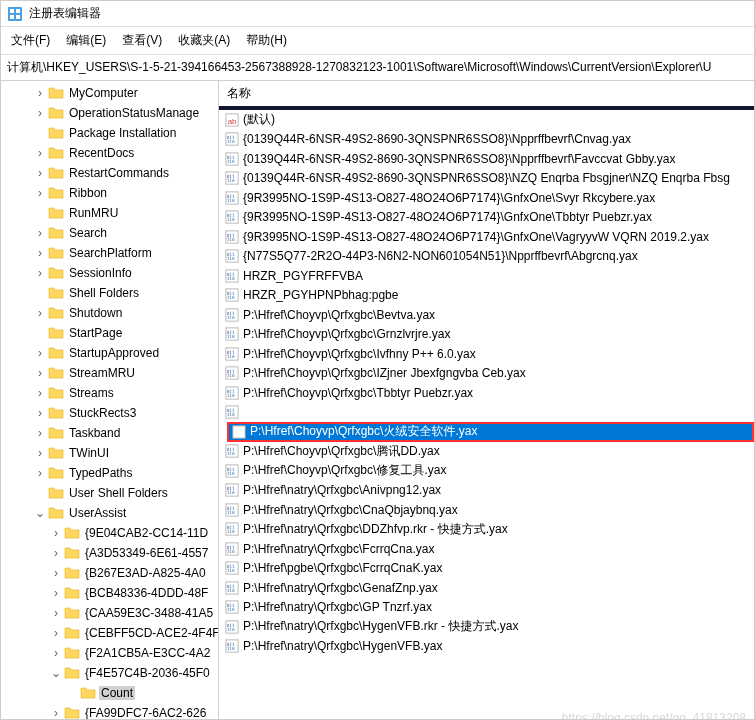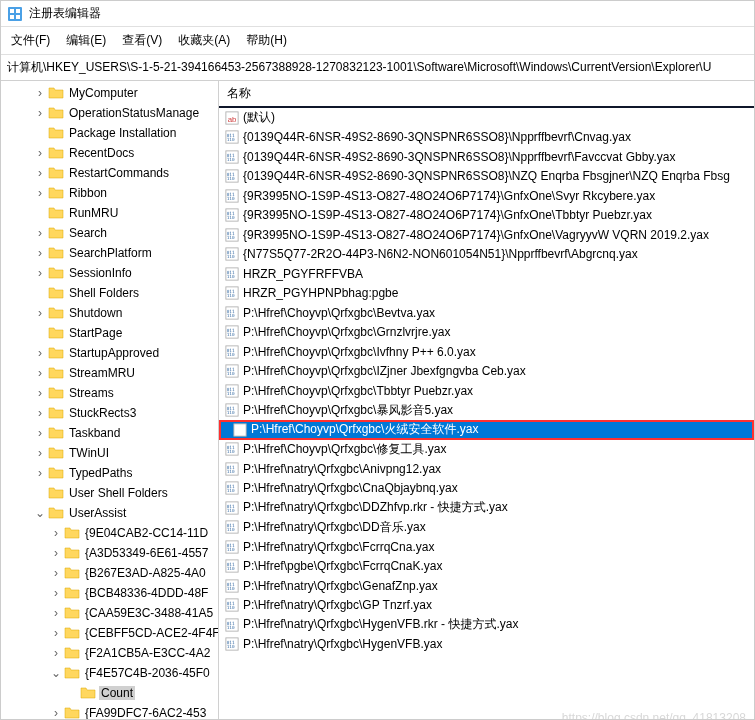--- a/index.html
+++ b/index.html
@@ -49,41 +49,42 @@
     width: 218px;
     overflow: hidden;
     border-right: 1px solid #d0d0d0;
   }
   .list-pane {
     flex: 1;
     overflow: hidden;
     position: relative;
   }
   .list-header {
-    border-bottom: 2px solid #0f172a;
+    border-bottom: 4px solid #0f172a;
     padding: 4px 8px;
     font-weight: normal;
   }
   .list-body {
     overflow: hidden;
   }
   .list-row {
     display: flex;
     align-items: center;
     padding: 1px 4px;
     white-space: nowrap;
     height: 19.5px;
   }
   .list-row.selected {
     background: #0078d7;
     color: #fff;
   }
   .list-row.highlighted {
     border: 2px solid #ff3030;
-    padding: 0 10px;
+    padding: 0 1px;
+    margin-left: 8px;
   }
   .val-icon {
     width: 16px; height: 16px;
     margin-right: 4px;
     display: inline-flex;
     align-items: center; justify-content: flex-end;
     flex-shrink: 0;
   }
   .tree-body { padding-top: 2px; }
   .tree-row {
@@ -388,21 +389,21 @@
               <path d="M1 3h5l1 2h8v8H1z" fill="#ffd75e" stroke="#d9a400" stroke-width="0.5"></path>
             </svg></span>
           <span class="lbl">Count</span>
         </div>
         <div class="tree-row">
           <span class="indent" style="width: 48px;"></span>
           <span class="tw">›</span>
           <span class="folder-icon"><svg viewBox="0 0 16 16" width="16" height="16">
               <path d="M1 3h5l1 2h8v8H1z" fill="#ffd75e" stroke="#d9a400" stroke-width="0.5"></path>
             </svg></span>
-          <span class="lbl">{FA99DFC7-6AC2-453</span>
+          <span class="lbl">{FA99DFC7-6AC2-626</span>
         </div>
       </div>
   </div>
   <div class="list-pane">
     <div class="list-header">名称</div>
     <div class="list-body" id="list-body">
         <div class="list-row">
           <span class="val-icon">
             <svg viewBox="0 0 16 16" width="14" height="14">
               <rect x="1" y="1" width="14" height="14" fill="#fff" stroke="#b0b0b0"></rect>
@@ -552,40 +553,49 @@
           <span>P:\Hfref\Choyvp\Qrfxgbc\Tbbtyr Puebzr.yax</span>
         </div>
         <div class="list-row">
           <span class="val-icon">
             <svg viewBox="0 0 16 16" width="14" height="14">
               <rect x="1" y="1" width="14" height="14" fill="#fff" stroke="#b0b0b0"></rect>
               <text x="2" y="8" font-size="5" fill="#3a6ea5" font-family="monospace">011</text>
               <text x="2" y="13" font-size="5" fill="#3a6ea5" font-family="monospace">110</text>
             </svg>
           </span>
-          <span>P:\Hfref\Choyvp\Qrfxgbc\暴风影音5.yax</span>
         </div>
         <div class="list-row selected highlighted">
           <span class="val-icon">
             <svg viewBox="0 0 16 16" width="14" height="14">
               <rect x="1" y="1" width="14" height="14" fill="#fff" stroke="#b0b0b0"></rect>
               <text x="2" y="8" font-size="5" fill="#fff" font-family="monospace">011</text>
               <text x="2" y="13" font-size="5" fill="#fff" font-family="monospace">110</text>
             </svg>
           </span>
           <span>P:\Hfref\Choyvp\Qrfxgbc\火绒安全软件.yax</span>
         </div>
         <div class="list-row">
           <span class="val-icon">
             <svg viewBox="0 0 16 16" width="14" height="14">
               <rect x="1" y="1" width="14" height="14" fill="#fff" stroke="#b0b0b0"></rect>
               <text x="2" y="8" font-size="5" fill="#3a6ea5" font-family="monospace">011</text>
               <text x="2" y="13" font-size="5" fill="#3a6ea5" font-family="monospace">110</text>
             </svg>
           </span>
+          <span>P:\Hfref\Choyvp\Qrfxgbc\腾讯DD.yax</span>
+        </div>
+        <div class="list-row">
+          <span class="val-icon">
+            <svg viewBox="0 0 16 16" width="14" height="14">
+              <rect x="1" y="1" width="14" height="14" fill="#fff" stroke="#b0b0b0"></rect>
+              <text x="2" y="8" font-size="5" fill="#3a6ea5" font-family="monospace">011</text>
+              <text x="2" y="13" font-size="5" fill="#3a6ea5" font-family="monospace">110</text>
+            </svg>
+          </span>
           <span>P:\Hfref\Choyvp\Qrfxgbc\修复工具.yax</span>
         </div>
         <div class="list-row">
           <span class="val-icon">
             <svg viewBox="0 0 16 16" width="14" height="14">
               <rect x="1" y="1" width="14" height="14" fill="#fff" stroke="#b0b0b0"></rect>
               <text x="2" y="8" font-size="5" fill="#3a6ea5" font-family="monospace">011</text>
               <text x="2" y="13" font-size="5" fill="#3a6ea5" font-family="monospace">110</text>
             </svg>
           </span>
@@ -603,30 +613,20 @@
         </div>
         <div class="list-row">
           <span class="val-icon">
             <svg viewBox="0 0 16 16" width="14" height="14">
               <rect x="1" y="1" width="14" height="14" fill="#fff" stroke="#b0b0b0"></rect>
               <text x="2" y="8" font-size="5" fill="#3a6ea5" font-family="monospace">011</text>
               <text x="2" y="13" font-size="5" fill="#3a6ea5" font-family="monospace">110</text>
             </svg>
           </span>
           <span>P:\Hfref\natry\Qrfxgbc\DDZhfvp.rkr - 快捷方式.yax</span>
-        </div>
-        <div class="list-row">
-          <span class="val-icon">
-            <svg viewBox="0 0 16 16" width="14" height="14">
-              <rect x="1" y="1" width="14" height="14" fill="#fff" stroke="#b0b0b0"></rect>
-              <text x="2" y="8" font-size="5" fill="#3a6ea5" font-family="monospace">011</text>
-              <text x="2" y="13" font-size="5" fill="#3a6ea5" font-family="monospace">110</text>
-            </svg>
-          </span>
-          <span>P:\Hfref\natry\Qrfxgbc\DD音乐.yax</span>
         </div>
         <div class="list-row">
           <span class="val-icon">
             <svg viewBox="0 0 16 16" width="14" height="14">
               <rect x="1" y="1" width="14" height="14" fill="#fff" stroke="#b0b0b0"></rect>
               <text x="2" y="8" font-size="5" fill="#3a6ea5" font-family="monospace">011</text>
               <text x="2" y="13" font-size="5" fill="#3a6ea5" font-family="monospace">110</text>
             </svg>
           </span>
           <span>P:\Hfref\natry\Qrfxgbc\FcrrqCna.yax</span>

